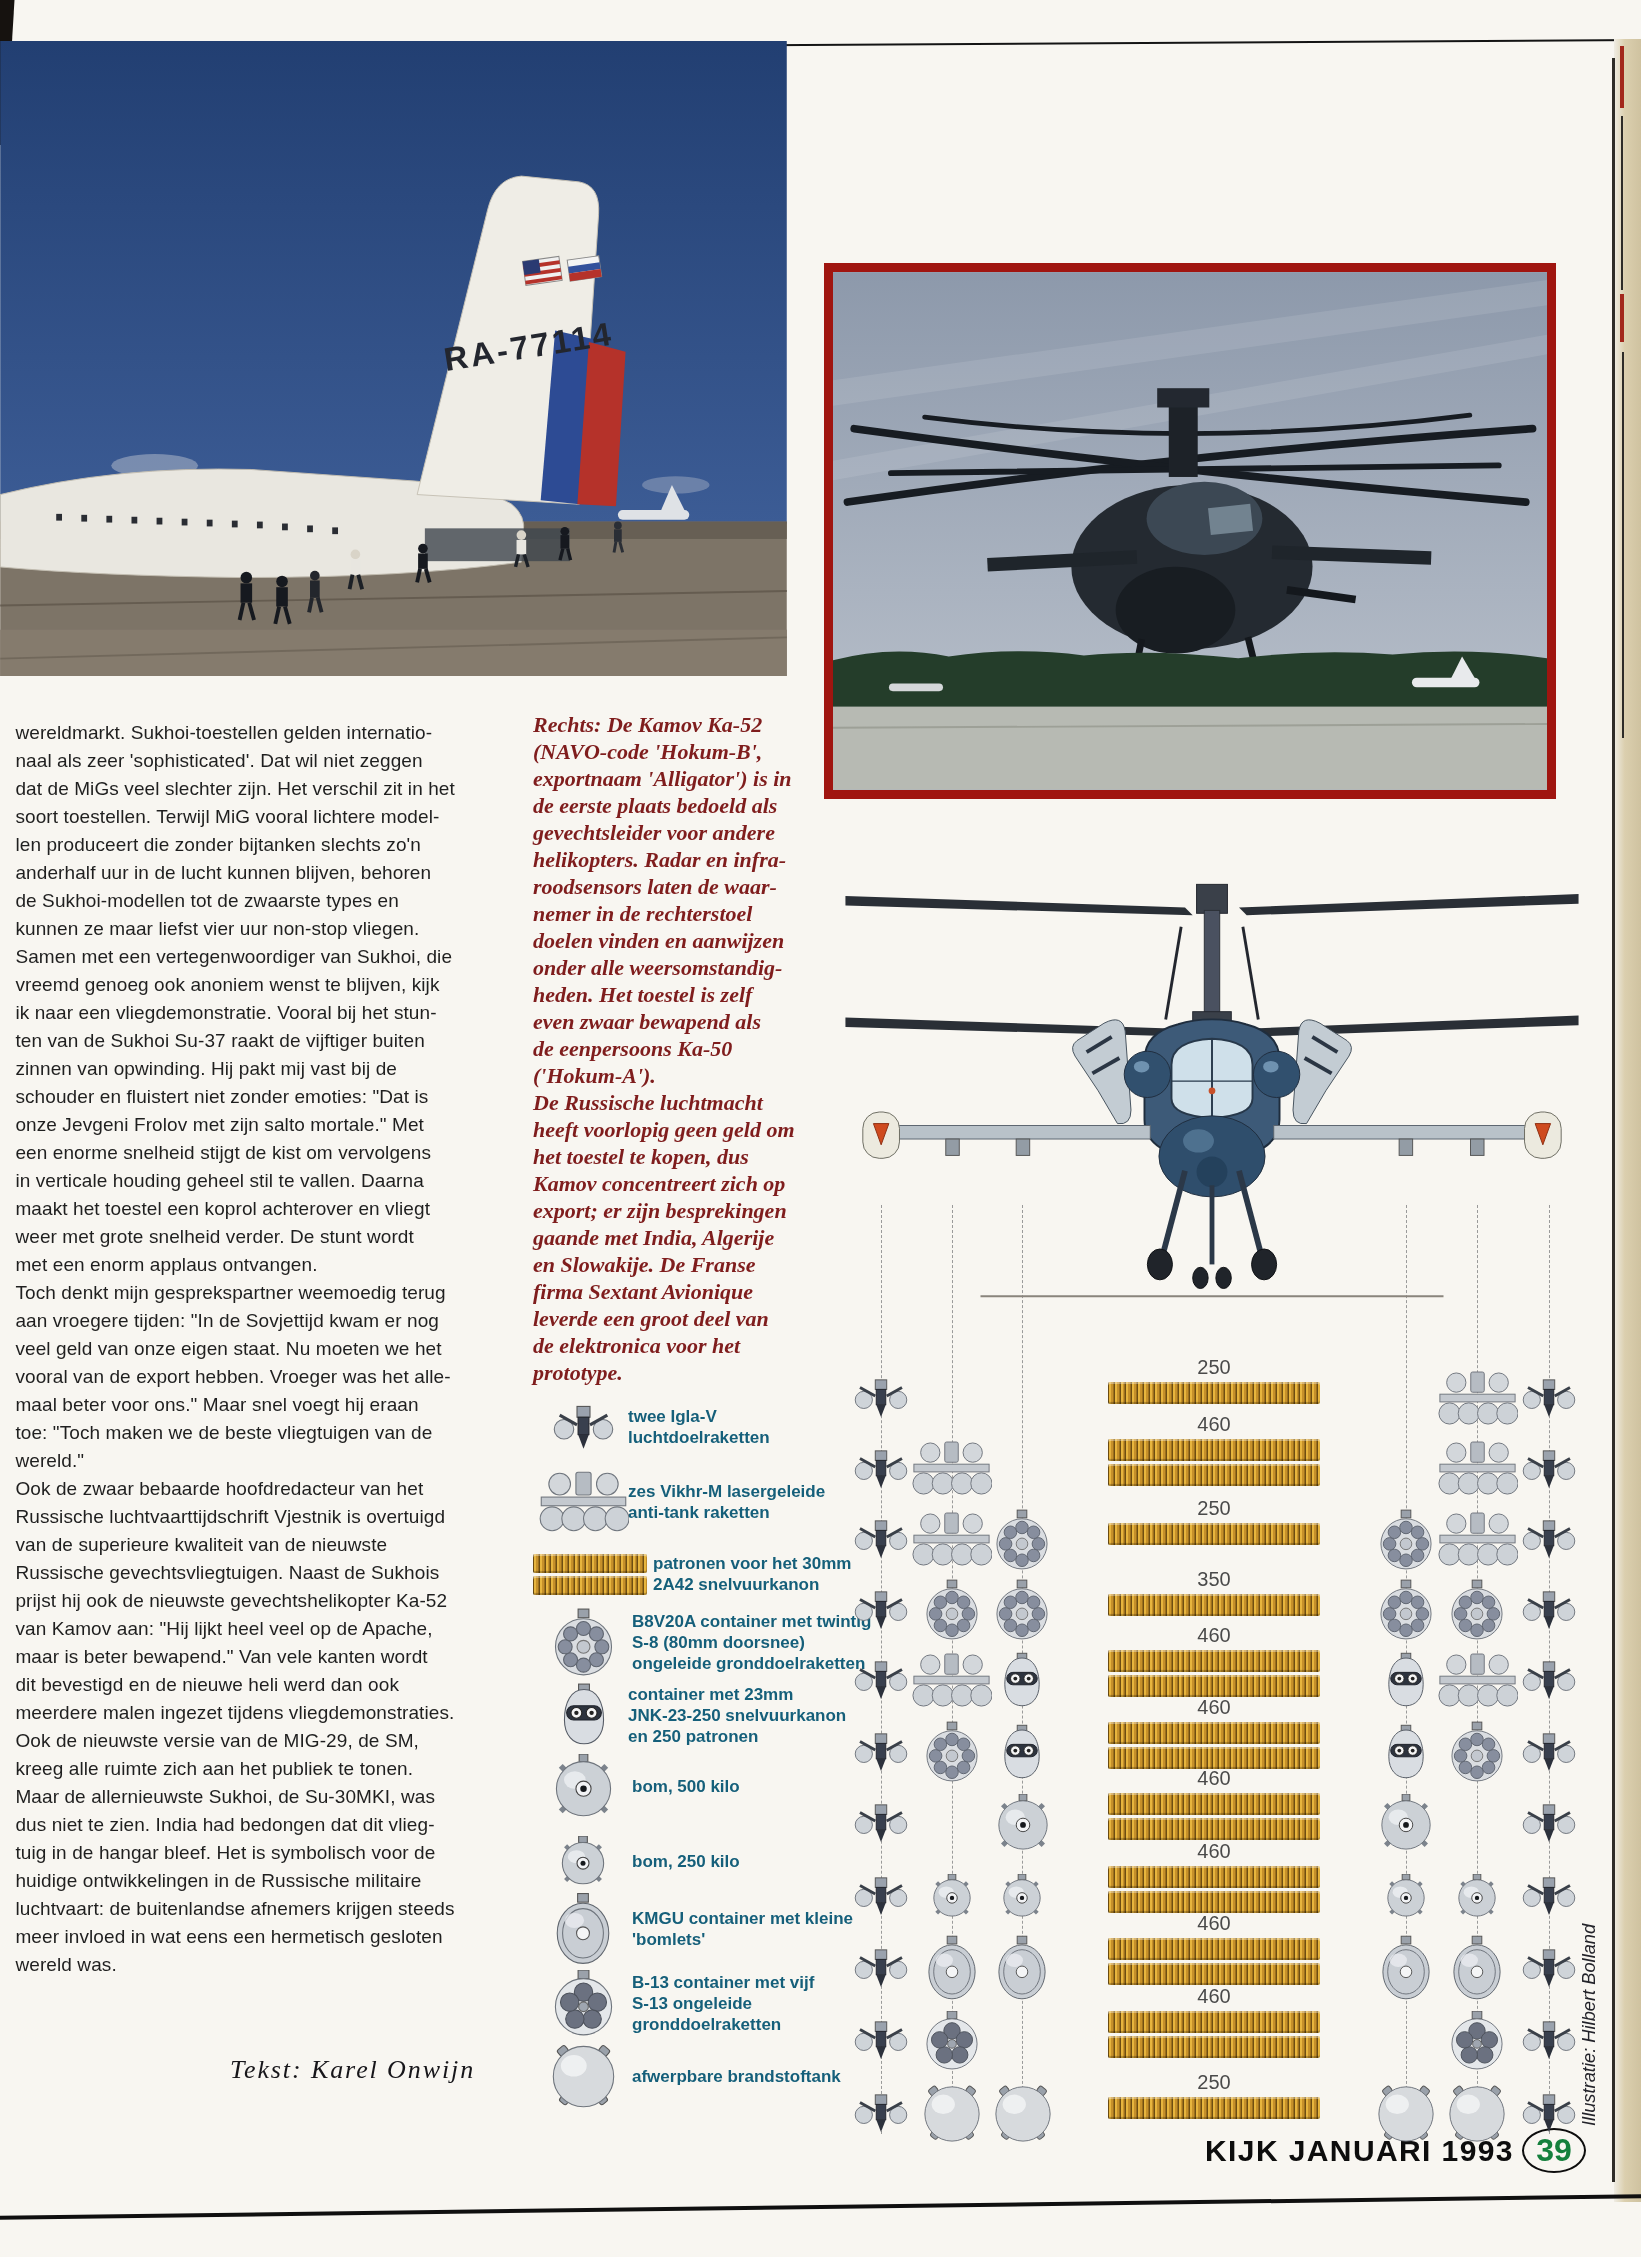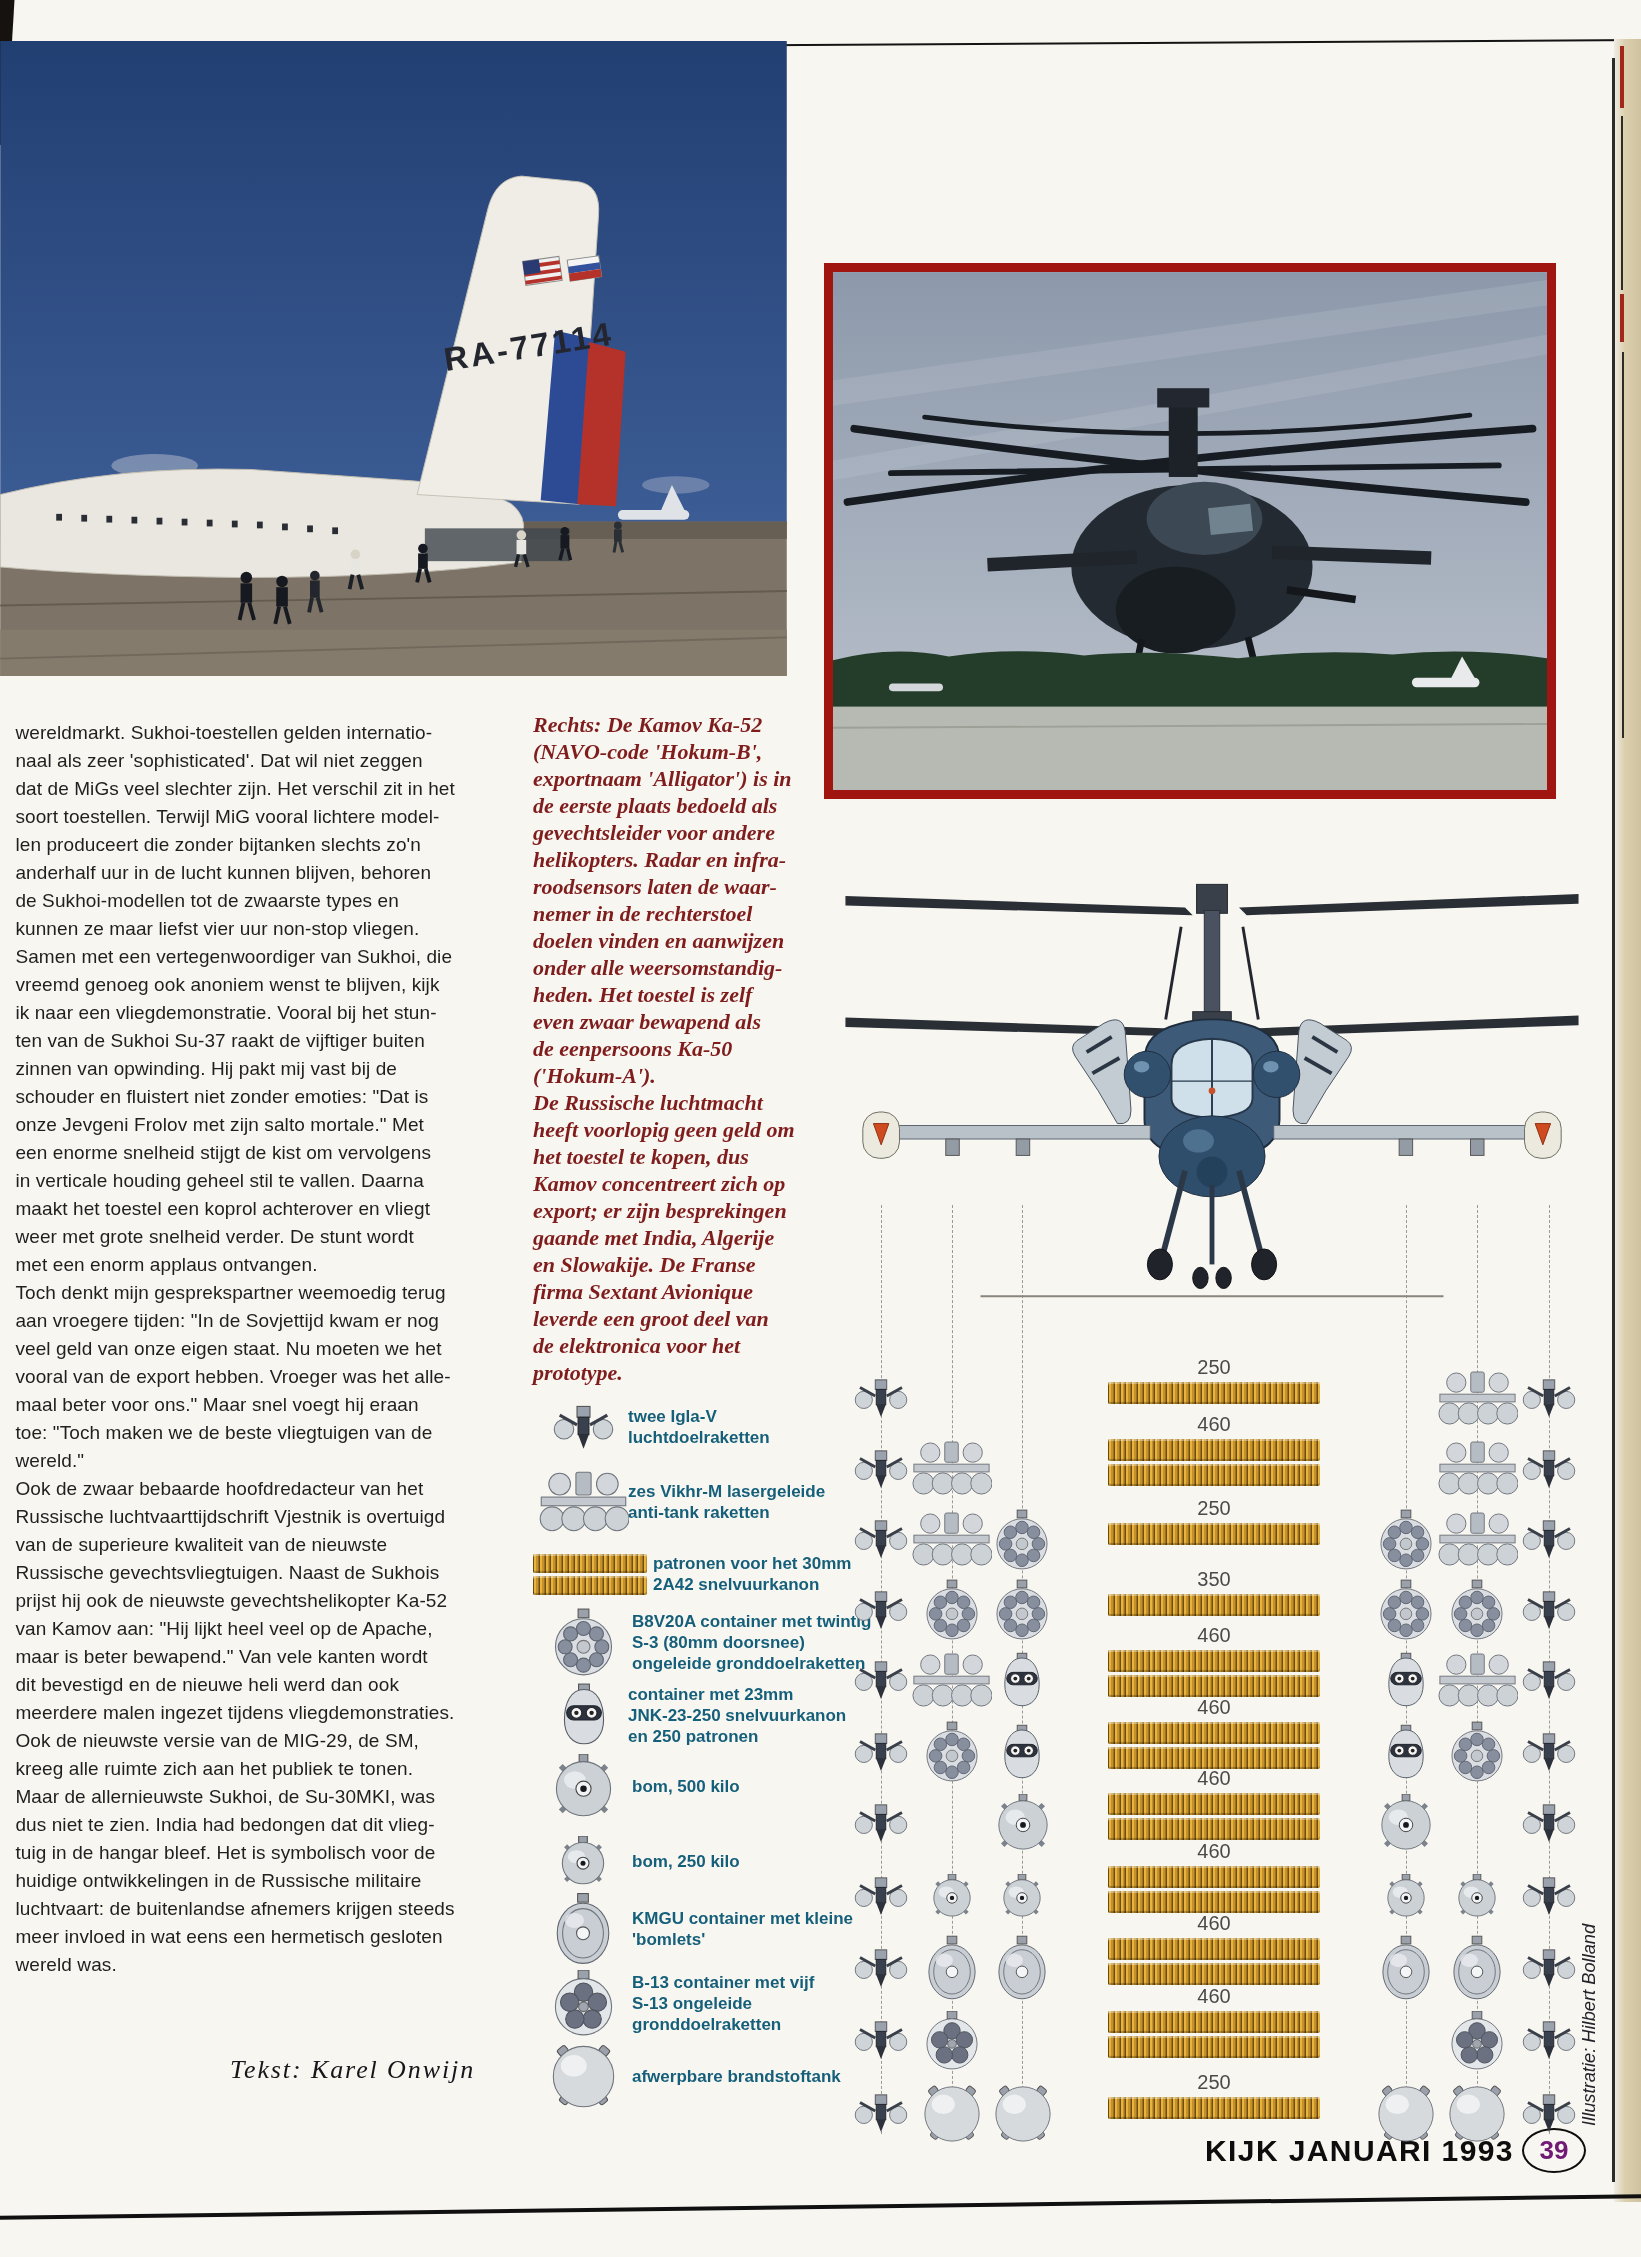--- a/index.html
+++ b/index.html
@@ -30,21 +30,21 @@
   .legend-label{position:absolute;color:#155f7a;font-weight:bold;font-size:17px;line-height:21px;
      white-space:pre;transform:translateY(-50%);}
   
   .belt-row{height:22px;border-radius:1.9px;margin-top:2.9px;
      background:repeating-linear-gradient(90deg,#6e4d12 0 1px,#e7b53e 1px 2.9px,#c6902a 2.9px 4.8px,#9c701c 4.8px 5.8px);
      box-shadow:inset 0 1.9px 0 rgba(255,255,255,.35), inset 0 -1.9px 1px rgba(0,0,0,.25);}
   .ammo-num{text-align:center;font-size:20px;color:#4a4a4a;line-height:23px;}
   .dash-col{border-left:1.9px dashed #9a9a9a;width:0;}
   #footer-mag{left:1205px;top:2134px;font-size:30px;font-weight:bold;letter-spacing:1.4px;color:#0d0d0d;}
   #page-badge{left:1522px;top:2128px;width:60px;height:41px;border:2.9px solid #0d0d0d;border-radius:50%;
-     text-align:center;line-height:41px;font-size:26px;font-weight:bold;color:#701a75;}
+     text-align:center;line-height:41px;font-size:32px;font-weight:bold;color:#15803d;}
   #illu-credit{left:1578px;top:1885px;height:241px;writing-mode:vertical-rl;transform:rotate(180deg);
      font-style:italic;font-size:18.3px;color:#23232a;}
   svg{display:block;}
 </style>
 </head>
 <body>
 
 <div id="page">
 
   <div class="abs" id="left-wedge"></div>
@@ -1151,21 +1151,21 @@
             <circle cx="16" cy="48" r="6.5"></circle>
             <circle cx="11" cy="36" r="6.5"></circle>
             <circle cx="16" cy="24" r="6.5"></circle>
             <circle cx="28" cy="19" r="6.5"></circle>
             <circle cx="40" cy="24" r="6.5"></circle>
           </g>
           <circle cx="28" cy="36" r="6" fill="#c3c8cf" stroke="#777"></circle>
         </svg>
       </div>
       <div class="legend-label" style="left: 628px; top: 1642px;">B8V20A container met twintig
-S-3 (80mm doorsnee)
+S-8 (80mm doorsnee)
 ongeleide gronddoelraketten</div>
       <div class="abs" style="left: 556px; top: 1683px; width: 48px; height: 63px; z-index: 4;">
         <svg width="48" height="63" viewBox="0 0 44 58">
           <rect x="17" y="1" width="10" height="7" fill="#9aa1aa" stroke="#555"></rect>
           <path d="M22,6 C34,6 40,18 40,34 C40,48 32,56 22,56 C12,56 4,48 4,34 C4,18 10,6 22,6 Z" fill="#d9dde2" stroke="#565c66"></path>
           <rect x="6" y="21" width="32" height="13" rx="6.5" fill="#2d333e" stroke="#1e222a"></rect>
           <circle cx="15" cy="27.5" r="5" fill="#f5f5f5" stroke="#222"></circle>
           <circle cx="29" cy="27.5" r="5" fill="#f5f5f5" stroke="#222"></circle>
           <circle cx="15" cy="27.5" r="2" fill="#222"></circle>
           <circle cx="29" cy="27.5" r="2" fill="#222"></circle>

